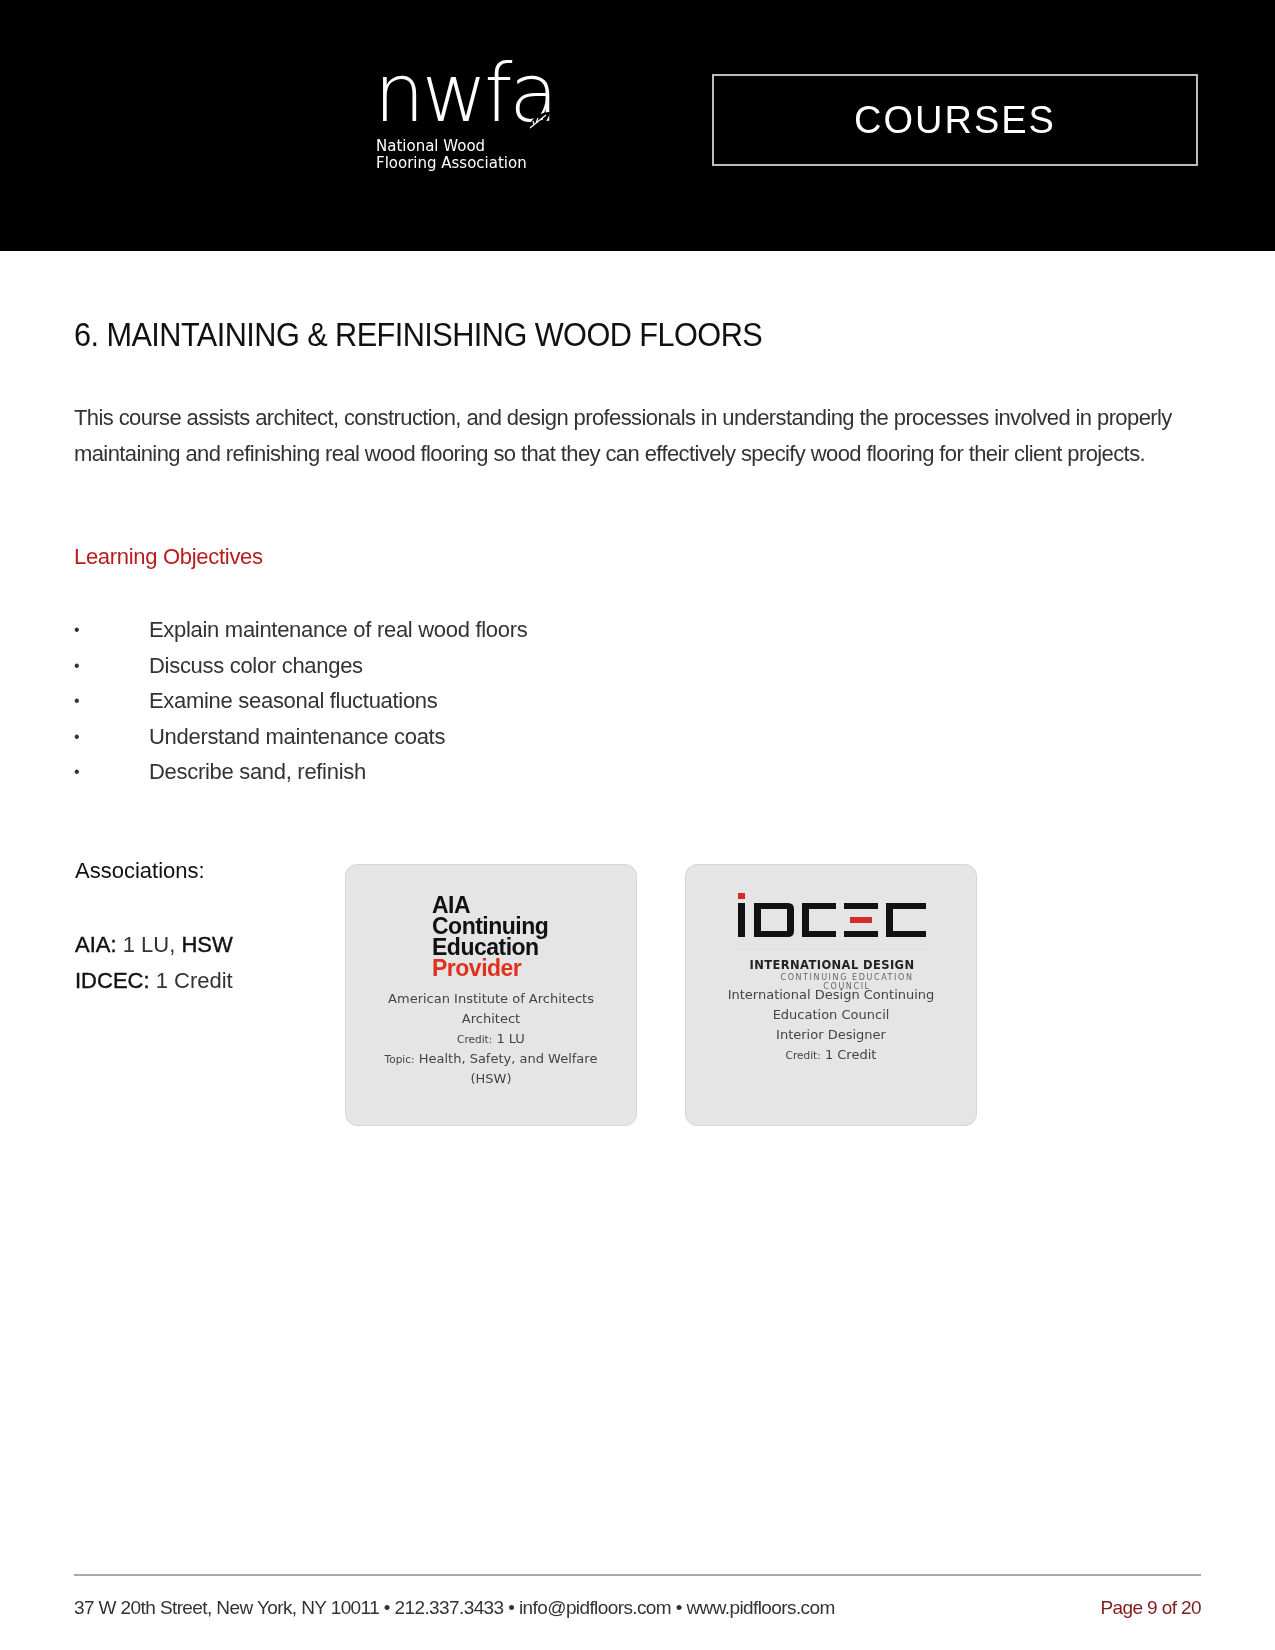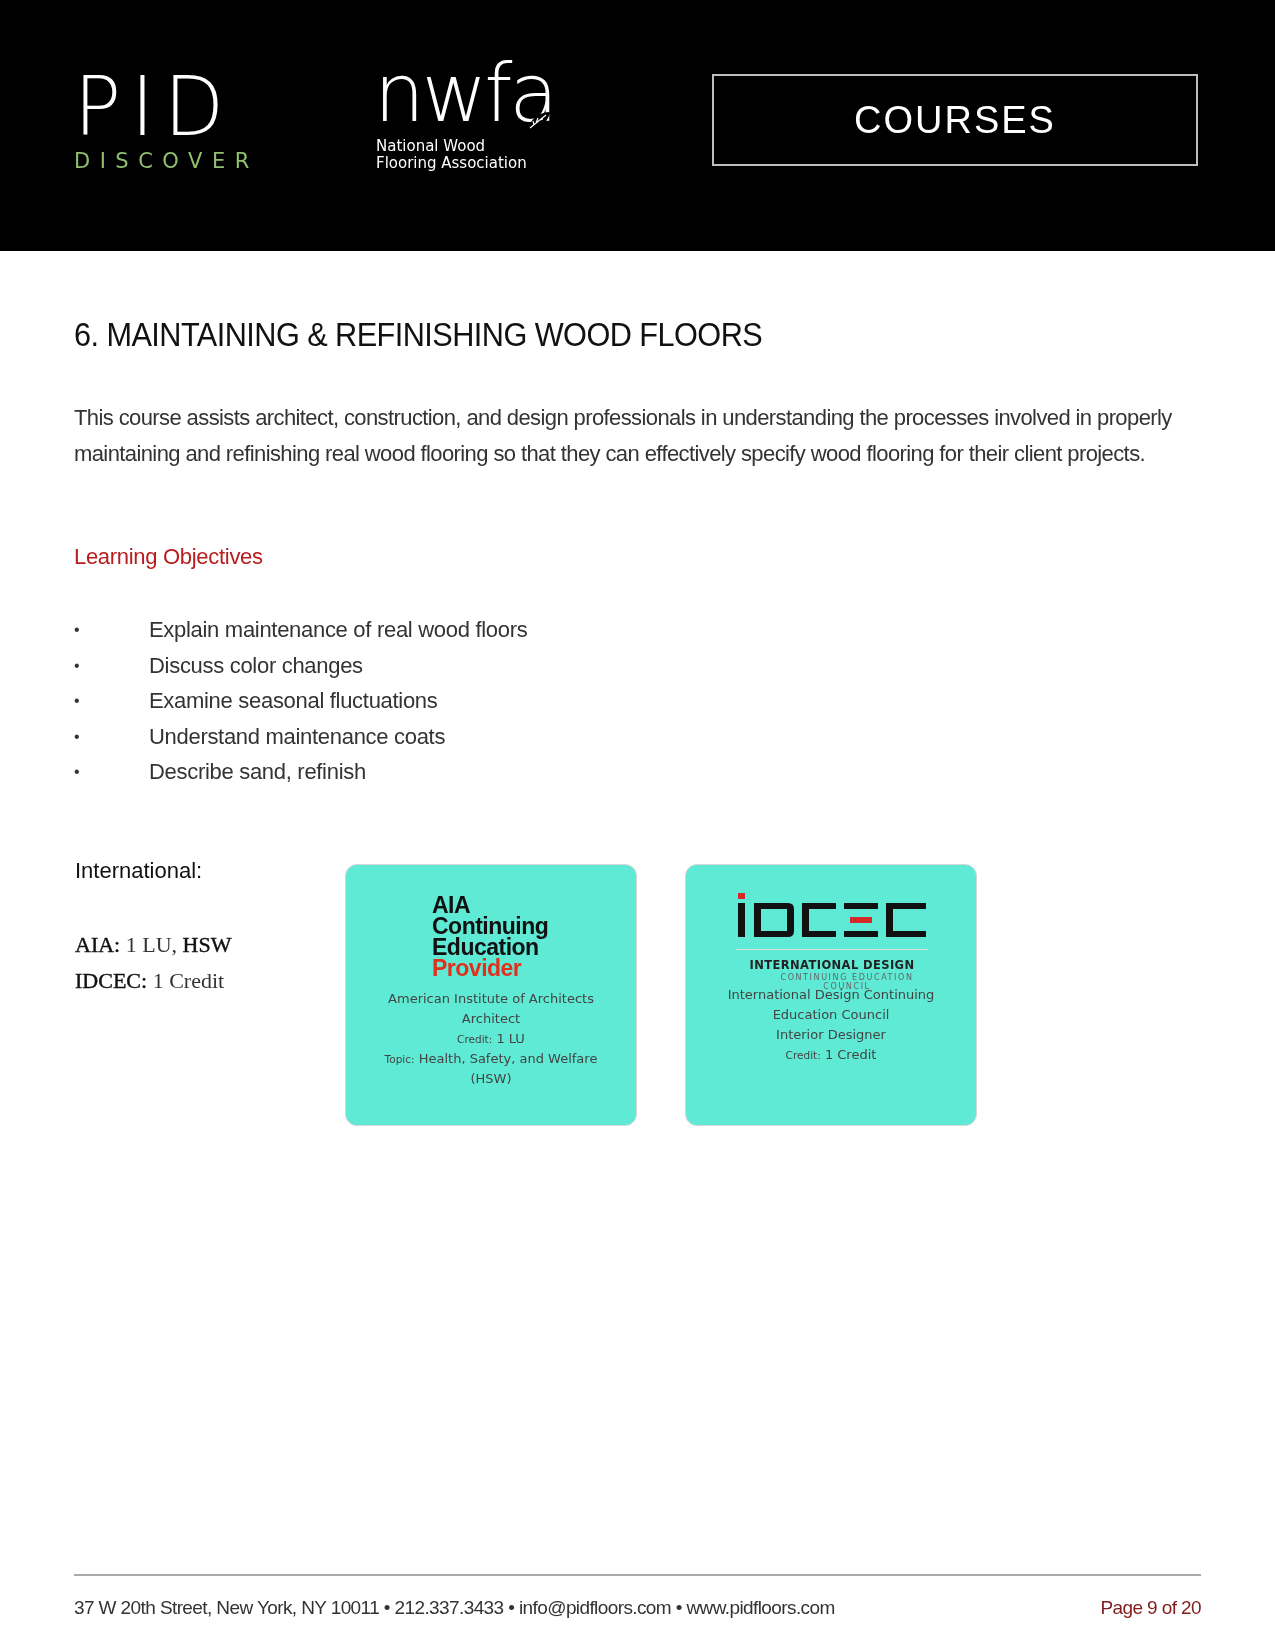--- a/index.html
+++ b/index.html
@@ -48,26 +48,26 @@
   }
   .lo-heading {
     position: absolute; left: 74px; top: 544px; font-size: 22px; color: #b91c1c; letter-spacing: -0.3px;
   }
   .objectives { position: absolute; left: 74px; top: 612px; margin: 0; padding: 0; list-style: none; }
   .objectives li { display: flex; font-size: 22px; line-height: 35.5px; color: #333333; letter-spacing: -0.3px; }
   .objectives .bullet { width: 75px; font-size: 16px; }
   .assoc-heading {
     position: absolute; left: 75px; top: 858px; font-size: 22px; color: #111111;
   }
-  .assoc-list { position: absolute; left: 75px; top: 927px; font-family: Liberation Serif, serif; }
+  .assoc-list { position: absolute; left: 75px; top: 927px; }
   .assoc-row { font-size: 22px; line-height: 35.5px; color: #333333; }
   .assoc-row b { color: #111111; font-weight: normal; -webkit-text-stroke: 0.4px #111; }
   .card {
     position: absolute; width: 292px; height: 262px; border: 1.5px solid #d6d6d6;
-    border-radius: 12px; background: #5eead4; box-sizing: border-box; text-align: center;
+    border-radius: 12px; background: #e5e5e5; box-sizing: border-box; text-align: center;
   }
   .card-aia { left: 345px; top: 864px; }
   .card-idcec { left: 685px; top: 864px; }
   .aia-mark {
     position: absolute; left: 86px; top: 30px; text-align: left; font-family: "Liberation Sans", sans-serif;
     font-weight: bold; font-size: 23px; line-height: 21px; color: #111111; letter-spacing: -0.5px;
   }
   .aia-mark .red { color: #e0301e; }
   .card-text {
     position: absolute; left: 0; width: 100%; font-family: "DejaVu Sans", sans-serif; color: #444;
@@ -87,24 +87,20 @@
     position: absolute; left: 74px; top: 1597px; font-size: 19px; color: #333; letter-spacing: -0.6px;
   }
   .footer-right {
     position: absolute; right: 74px; top: 1597px; font-size: 19px; color: #7f1d1d; letter-spacing: -0.6px;
   }
 </style>
 </head>
 <body>
 
 <div class="header">
-  <div class="pid-logo">
-    <span class="pid-word">PID</span>
-    <span class="pid-sub">DISCOVER</span>
-  </div>
 
   <div class="nwfa-logo">
     <span class="nwfa-word">nwfa</span>
     <svg class="nwfa-leaf" width="26" height="22" viewBox="0 0 26 22">
       <path d="M2 20 C4 8 14 2 24 2 C22 12 14 20 2 20 Z" fill="#000"></path>
       <path d="M4 18 L20 5 M10 13 L12 8 M14 10 L17 9 M8 15 L7 11" stroke="#fff" stroke-width="1.2" fill="none"></path>
     </svg>
     <div class="nwfa-sub">
       <div>National Wood</div>
       <div>Flooring Association</div>
@@ -138,21 +134,21 @@
   <li>
       <span class="bullet">•</span>
       <span>Understand maintenance coats</span>
     </li>
   <li>
       <span class="bullet">•</span>
       <span>Describe sand, refinish</span>
     </li>
 </ul>
 
-<div class="assoc-heading">International:</div>
+<div class="assoc-heading">Associations:</div>
 
 <div class="assoc-list">
   <div class="assoc-row"><b>AIA:</b><span> 1 LU, </span><b>HSW</b></div>
   <div class="assoc-row"><b>IDCEC:</b><span> 1 Credit</span></div>
 </div>
 
 <div class="card card-aia">
   <div class="aia-mark">
     <div>AIA</div>
     <div>Continuing</div>

